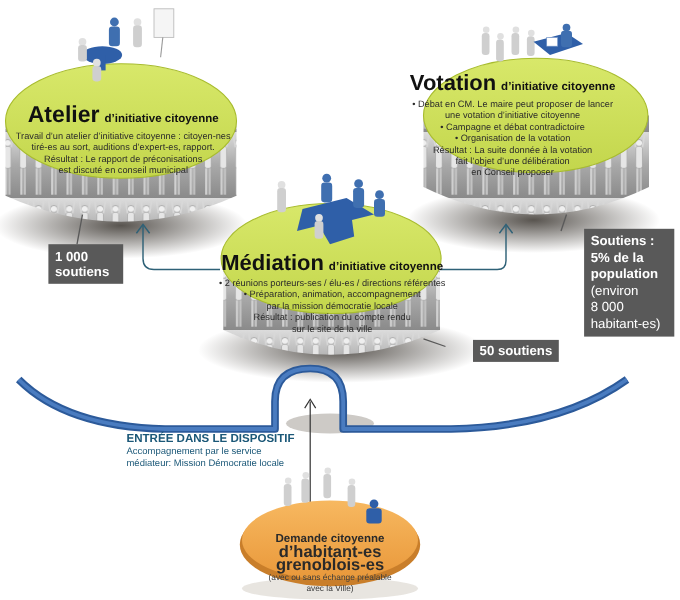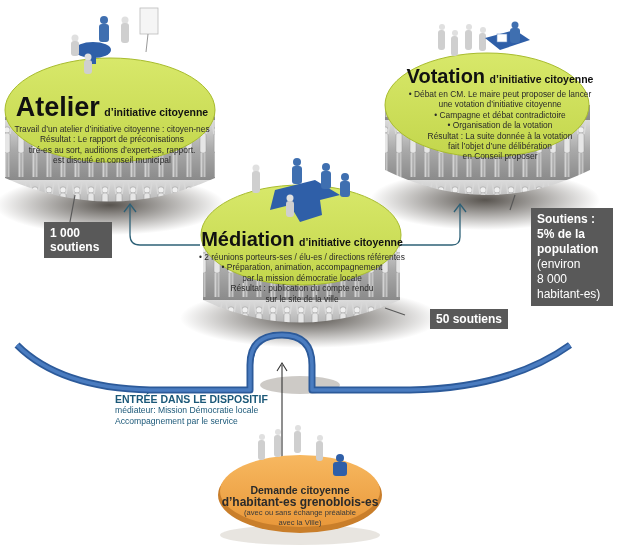--- a/index.html
+++ b/index.html
@@ -140,32 +140,32 @@
       <rect x="333" y="462" width="14" height="14" rx="3" fill="#2f5fa8"></rect>
   </g>
 
   <line x1="75" y1="195" x2="70" y2="222" stroke="#595959" stroke-width="1.2"></line>
   <line x1="515" y1="195" x2="510" y2="210" stroke="#595959" stroke-width="1.2"></line>
   <path d="M385,308 L405,315" stroke="#595959" stroke-width="1.2" fill="none"></path>
 </svg>
 
 <div class="disc-text" style="left:12px; top:94px; width:200px;">
   <div class="disc-title">
-    <span class="big" style="font-size:27px;">Atelier</span>
+    <span class="big" style="font-size:21px;">Atelier</span>
     <span class="small" style="font-size:10.5px;">d’initiative citoyenne</span>
   </div>
   <div class="disc-body">
     <div>Travail d’un atelier d’initiative citoyenne : citoyen-nes</div>
+    <div>tiré-es au sort, auditions d’expert-es, rapport.</div>
     <div><b>Résultat</b><span> : Le rapport de préconisations</span></div>
-    <div>tiré-es au sort, auditions d’expert-es, rapport.</div>
     <div>est discuté en conseil municipal</div>
   </div>
 </div>
 
-<div class="disc-text" style="left:400px; top:66px; width:200px;">
+<div class="disc-text" style="left:366px; top:66px; width:200px;">
   <div class="disc-title">
     <span class="big" style="font-size:20px;">Votation</span>
     <span class="small" style="font-size:10.5px;">d’initiative citoyenne</span>
   </div>
   <div class="disc-body">
     <div>• Débat en CM. Le maire peut proposer de lancer</div>
     <div>une votation d’initiative citoyenne</div>
     <div>• Campagne et débat contradictoire</div>
     <div>• Organisation de la votation</div>
     <div><b>Résultat</b><span> : La suite donnée à la votation</span></div>
@@ -201,22 +201,22 @@
   <div style="font-weight:normal;">8 000</div>
   <div style="font-weight:normal;">habitant-es)</div>
 </div>
 
 <div class="callout" style="left:406px; top:309px; padding:3px 6px;">
   <span>50 soutiens</span>
 </div>
 
 <div class="abs" style="left:115px; top:393px;">
   <div class="entree-title">ENTRÉE DANS LE DISPOSITIF</div>
+  <div class="entree-sub">Accompagnement par le service</div>
   <div class="entree-sub">médiateur: Mission Démocratie locale</div>
-  <div class="entree-sub">Accompagnement par le service</div>
 </div>
 
 <div class="disc-text" style="left:220px; top:484px; width:160px;">
   <div style="font-weight:bold; font-size:10.5px; line-height:12px; color:#2a2a2a;">Demande citoyenne</div>
-  <div style="font-weight:bold; font-size:12px; line-height:12px; color:#2a2a2a;text-align:center;">d’habitant-es grenoblois-es</div>
+  <div style="font-weight:bold; font-size:15px; line-height:12px; color:#2a2a2a;text-align:center;">d’habitant-es grenoblois-es</div>
   <div style="font-size:7.6px; line-height:9.5px; color:#3a3a3a;">(avec ou sans échange préalable</div>
   <div style="font-size:7.6px; line-height:9.5px; color:#3a3a3a;">avec la Ville)</div>
 </div>
 
 </body></html>

